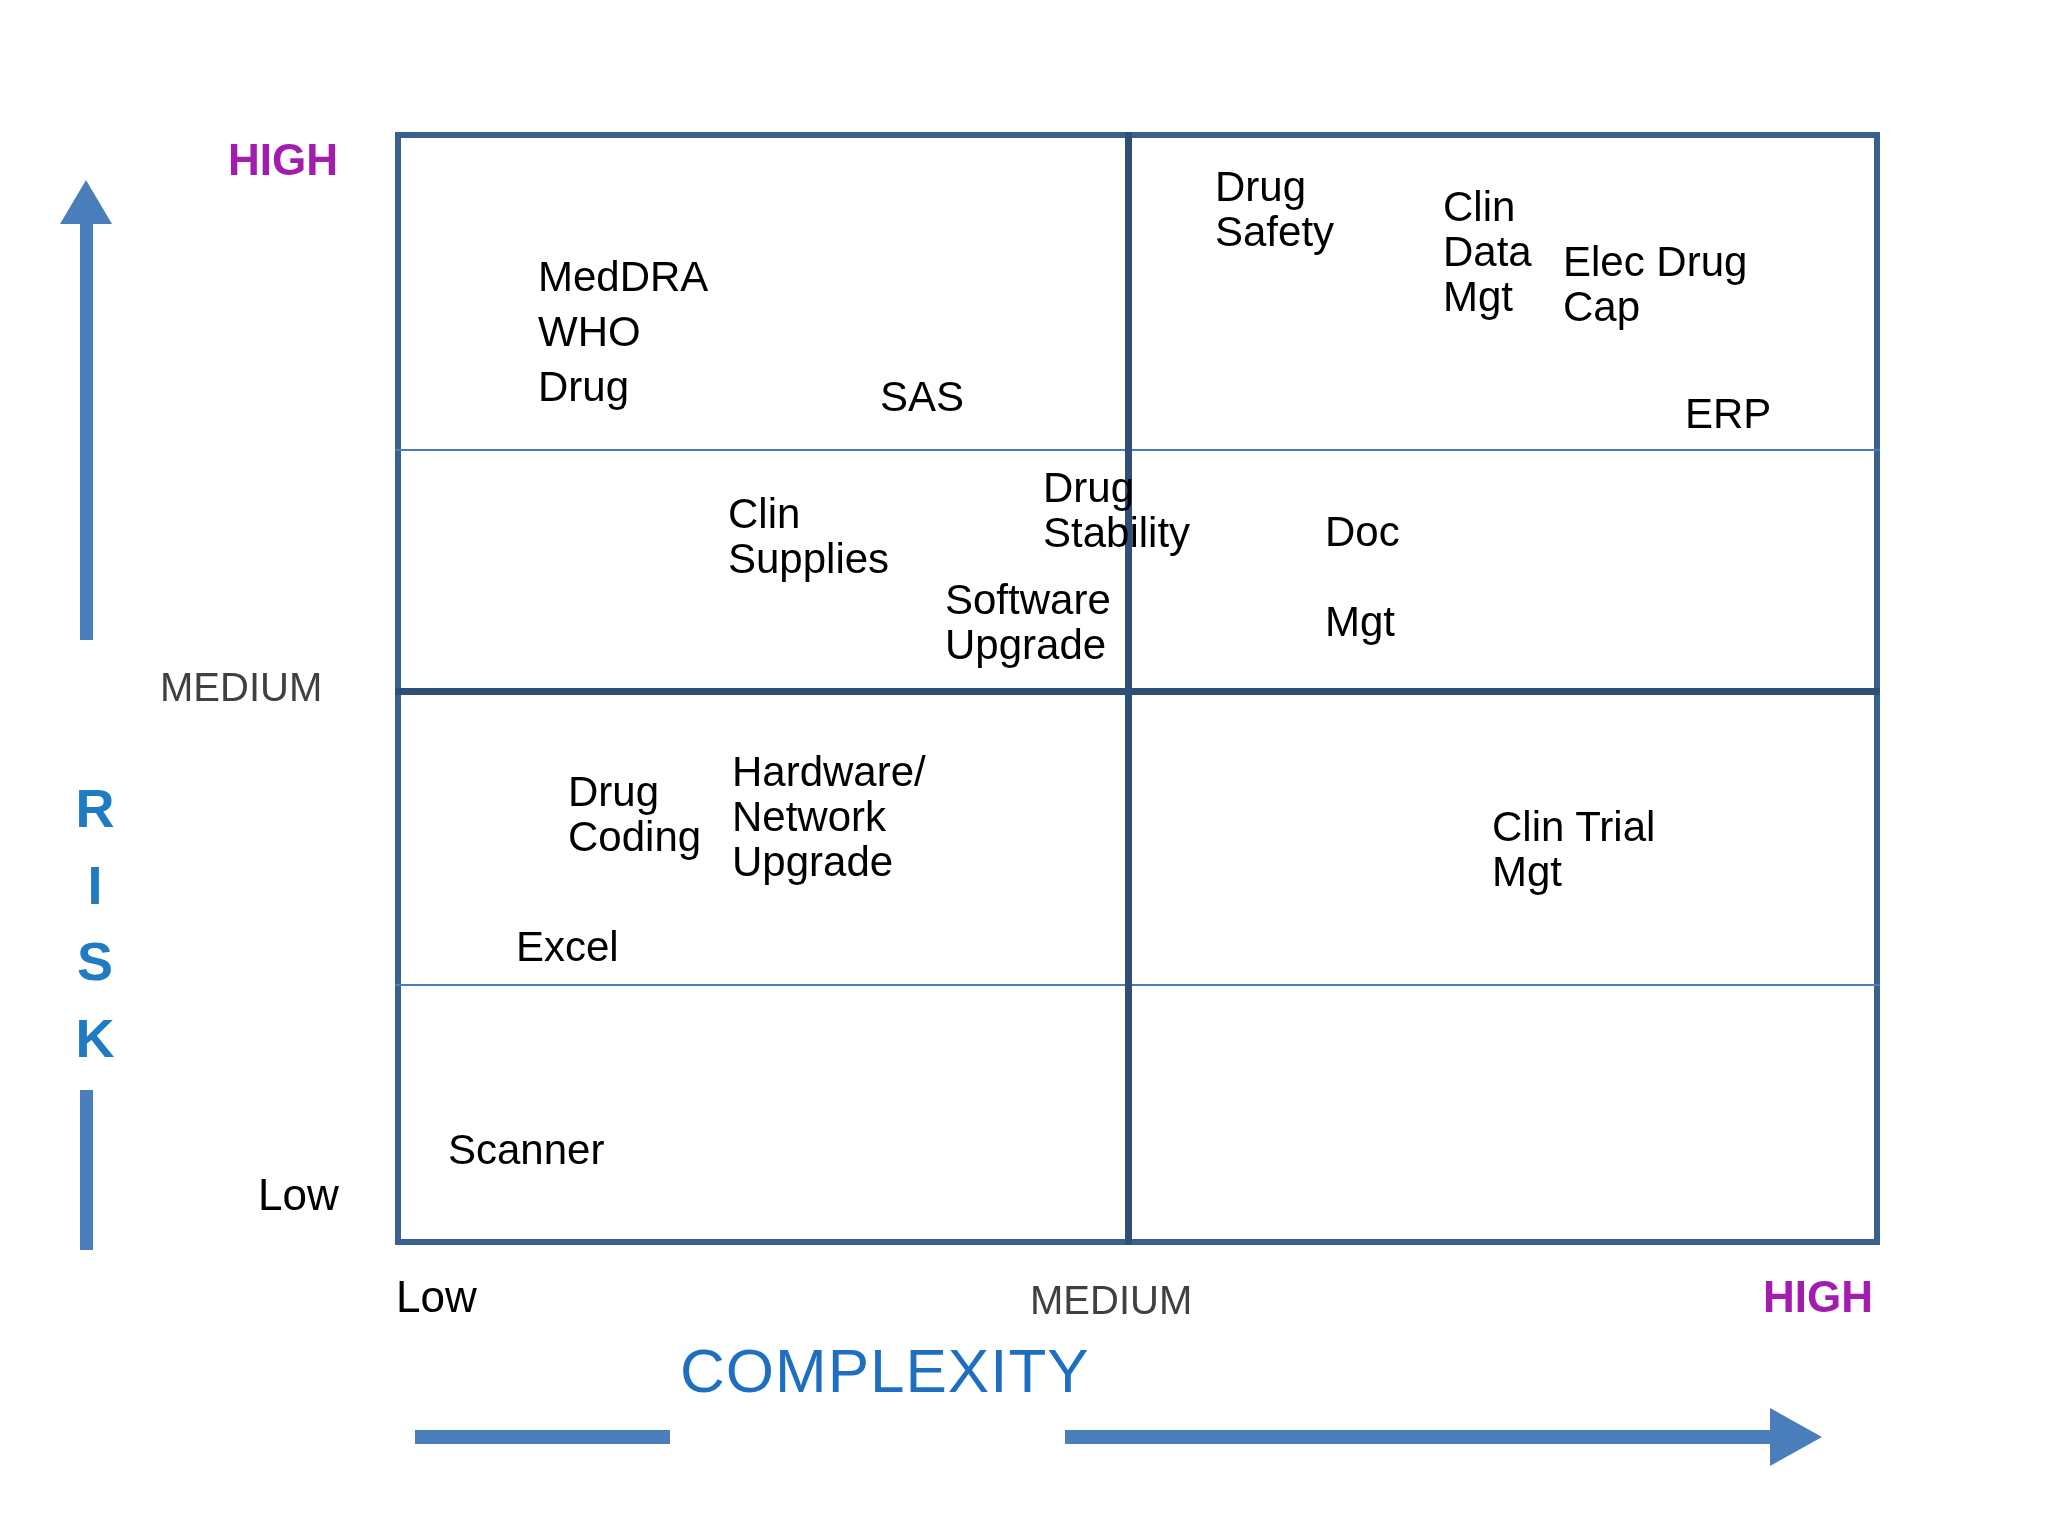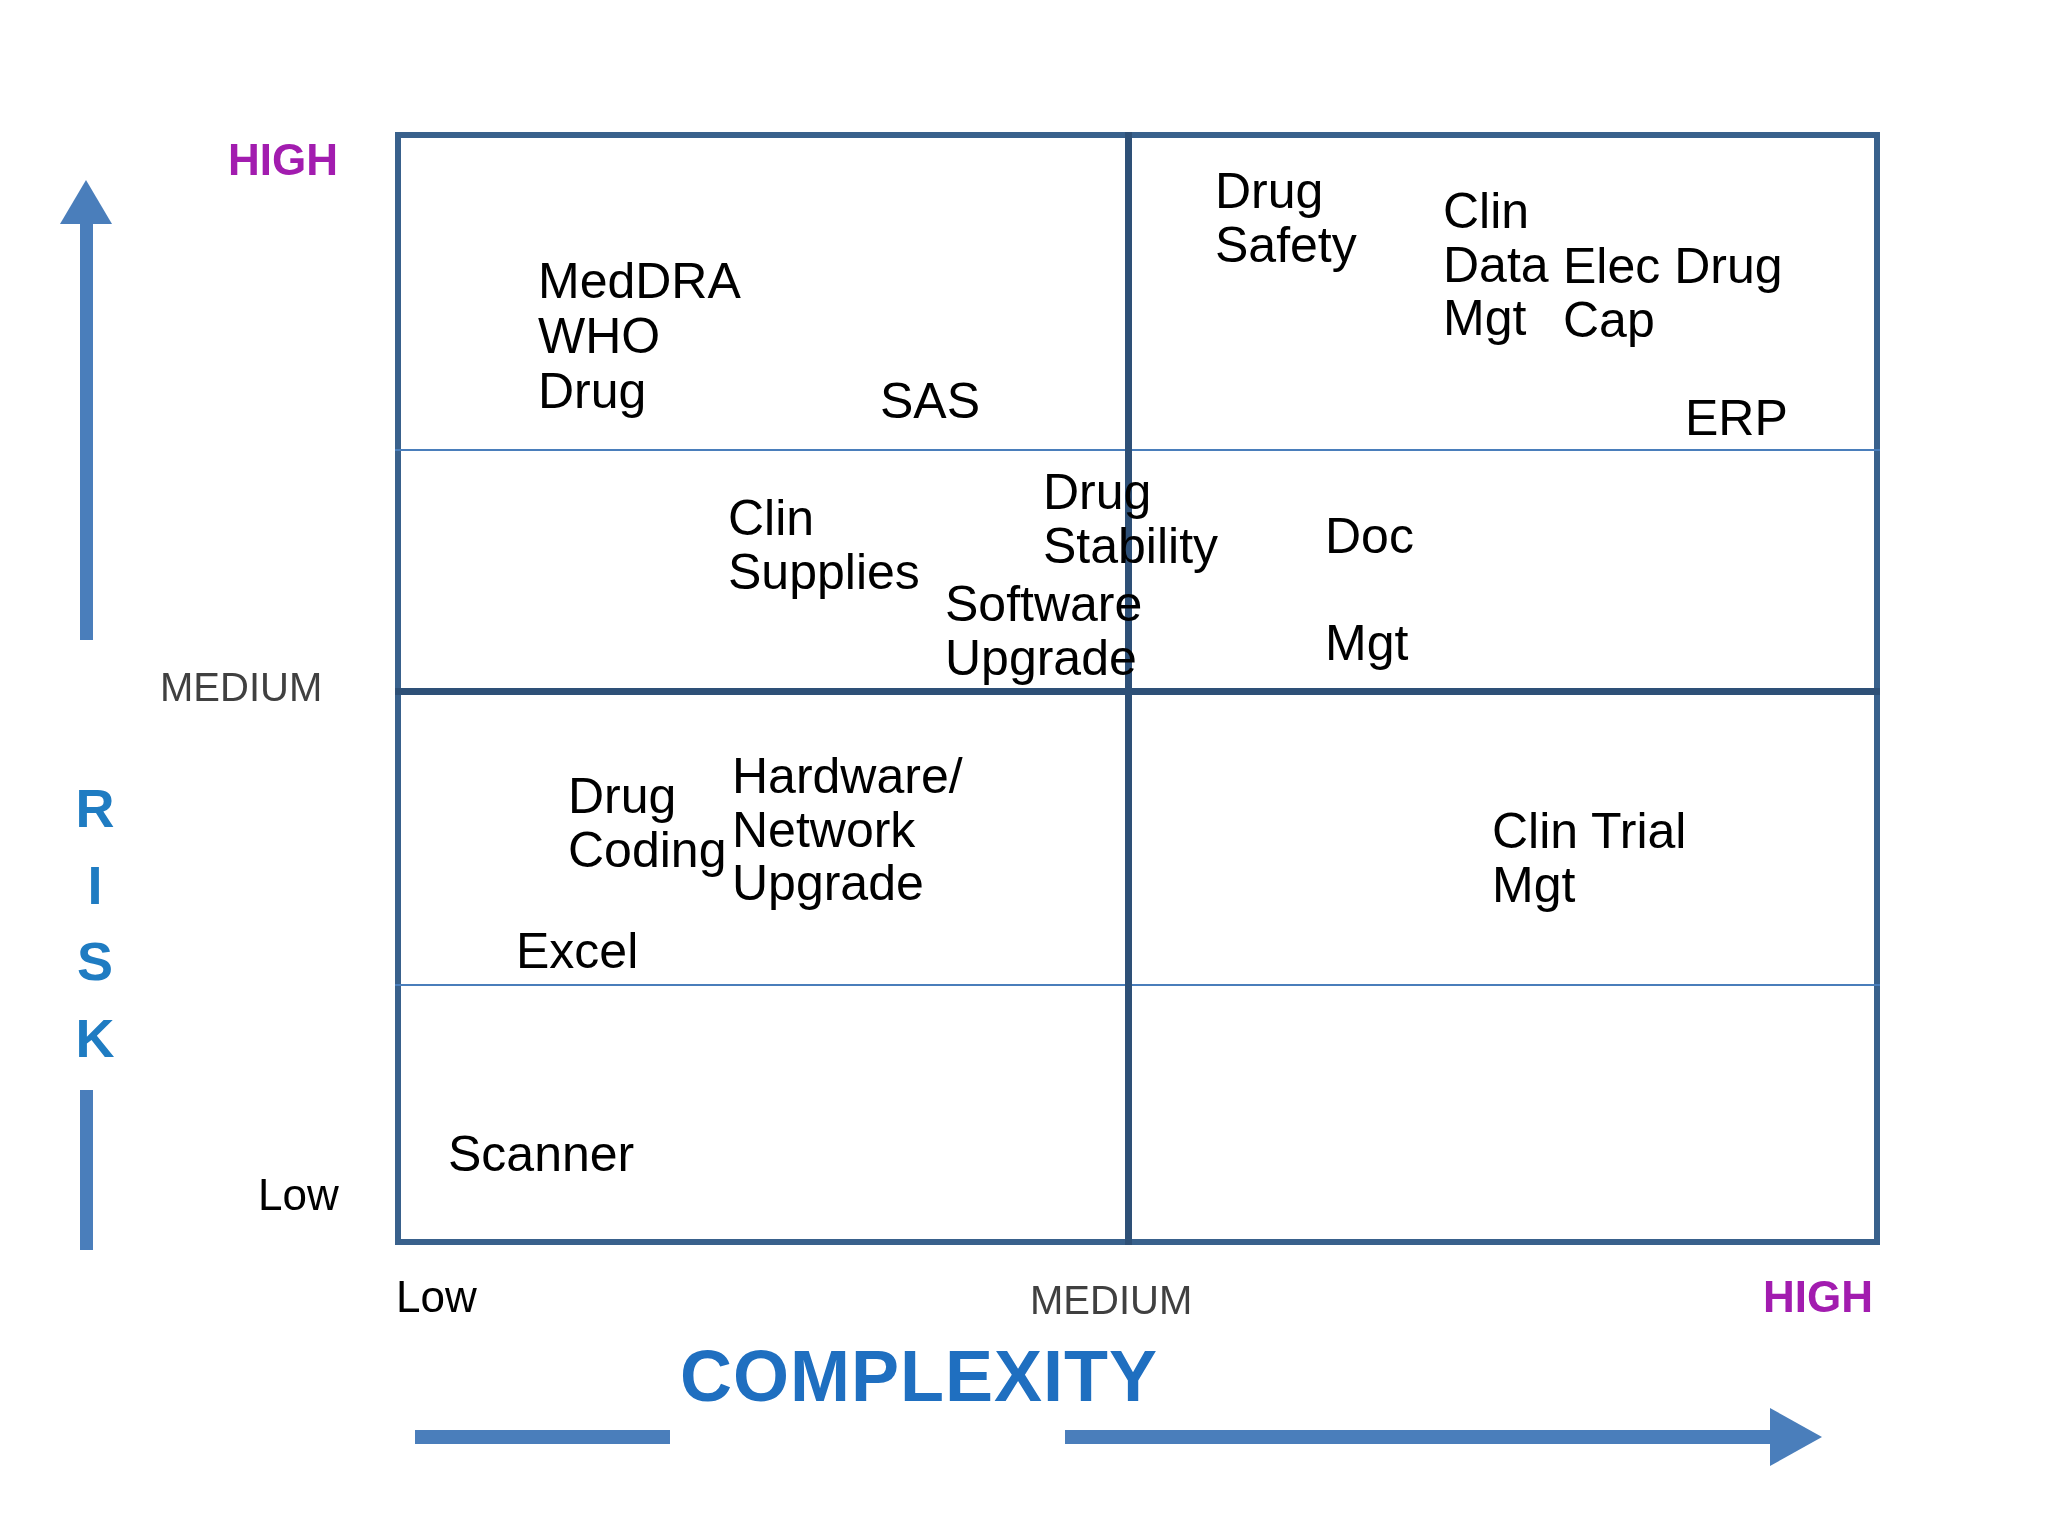--- a/index.html
+++ b/index.html
@@ -15,21 +15,21 @@
     position:absolute;left:395px;top:132px;width:1485px;height:1113px;
     border:6px solid #39618c;box-sizing:border-box;background:#ffffff;
   }
   .hline{position:absolute;left:395px;width:1485px;background:#4a7ebb;}
   .hline.thin{height:2px;}
   .hline.thick{height:7px;background:#2e5077;}
   .vline{position:absolute;top:132px;width:7px;height:1113px;background:#2e5077;}
 
   
   .item{
-    position:absolute;color:#000000;font-size:50px;line-height:1.07;
+    position:absolute;color:#000000;font-size:42px;line-height:1.07;
     white-space:pre;font-family:"Liberation Sans","DejaVu Sans",sans-serif;
   }
 
   
   .axlabel{position:absolute;white-space:pre;font-family:"Liberation Sans","DejaVu Sans",sans-serif;}
   .ax-high{color:#a21caf;font-weight:bold;font-size:44px;}
   .ax-medium{color:#404040;font-size:40px;}
   .ax-low{color:#000000;font-size:44px;}
   .ax-low-x{color:#000000;font-size:44px;}
 
@@ -49,21 +49,21 @@
     border-bottom:44px solid #4a7ebb;}
 
   
   .xarrow-left{position:absolute;left:415px;top:1430px;width:255px;height:14px;background:#4a7ebb;}
   .xarrow-right{position:absolute;left:1065px;top:1430px;width:710px;height:14px;background:#4a7ebb;}
   .xarrow-head{position:absolute;left:1770px;top:1408px;width:0;height:0;
     border-top:29px solid transparent;border-bottom:29px solid transparent;
     border-left:52px solid #4a7ebb;}
   .complexity-word{
     position:absolute;left:680px;top:1335px;width:380px;text-align:center;
-    color:#1f6fc0;font-weight:bold;font-size:72px;letter-spacing:1px;
+    color:#1f6fc0;font-weight:normal;font-size:62px;letter-spacing:1px;
   }
 </style>
 </head>
 <body>
 
 <div id="stage">
 
   <div class="yarrow-head"></div>
   <div class="yarrow-shaft-top"></div>
   <div class="yarrow-shaft-bot"></div>

